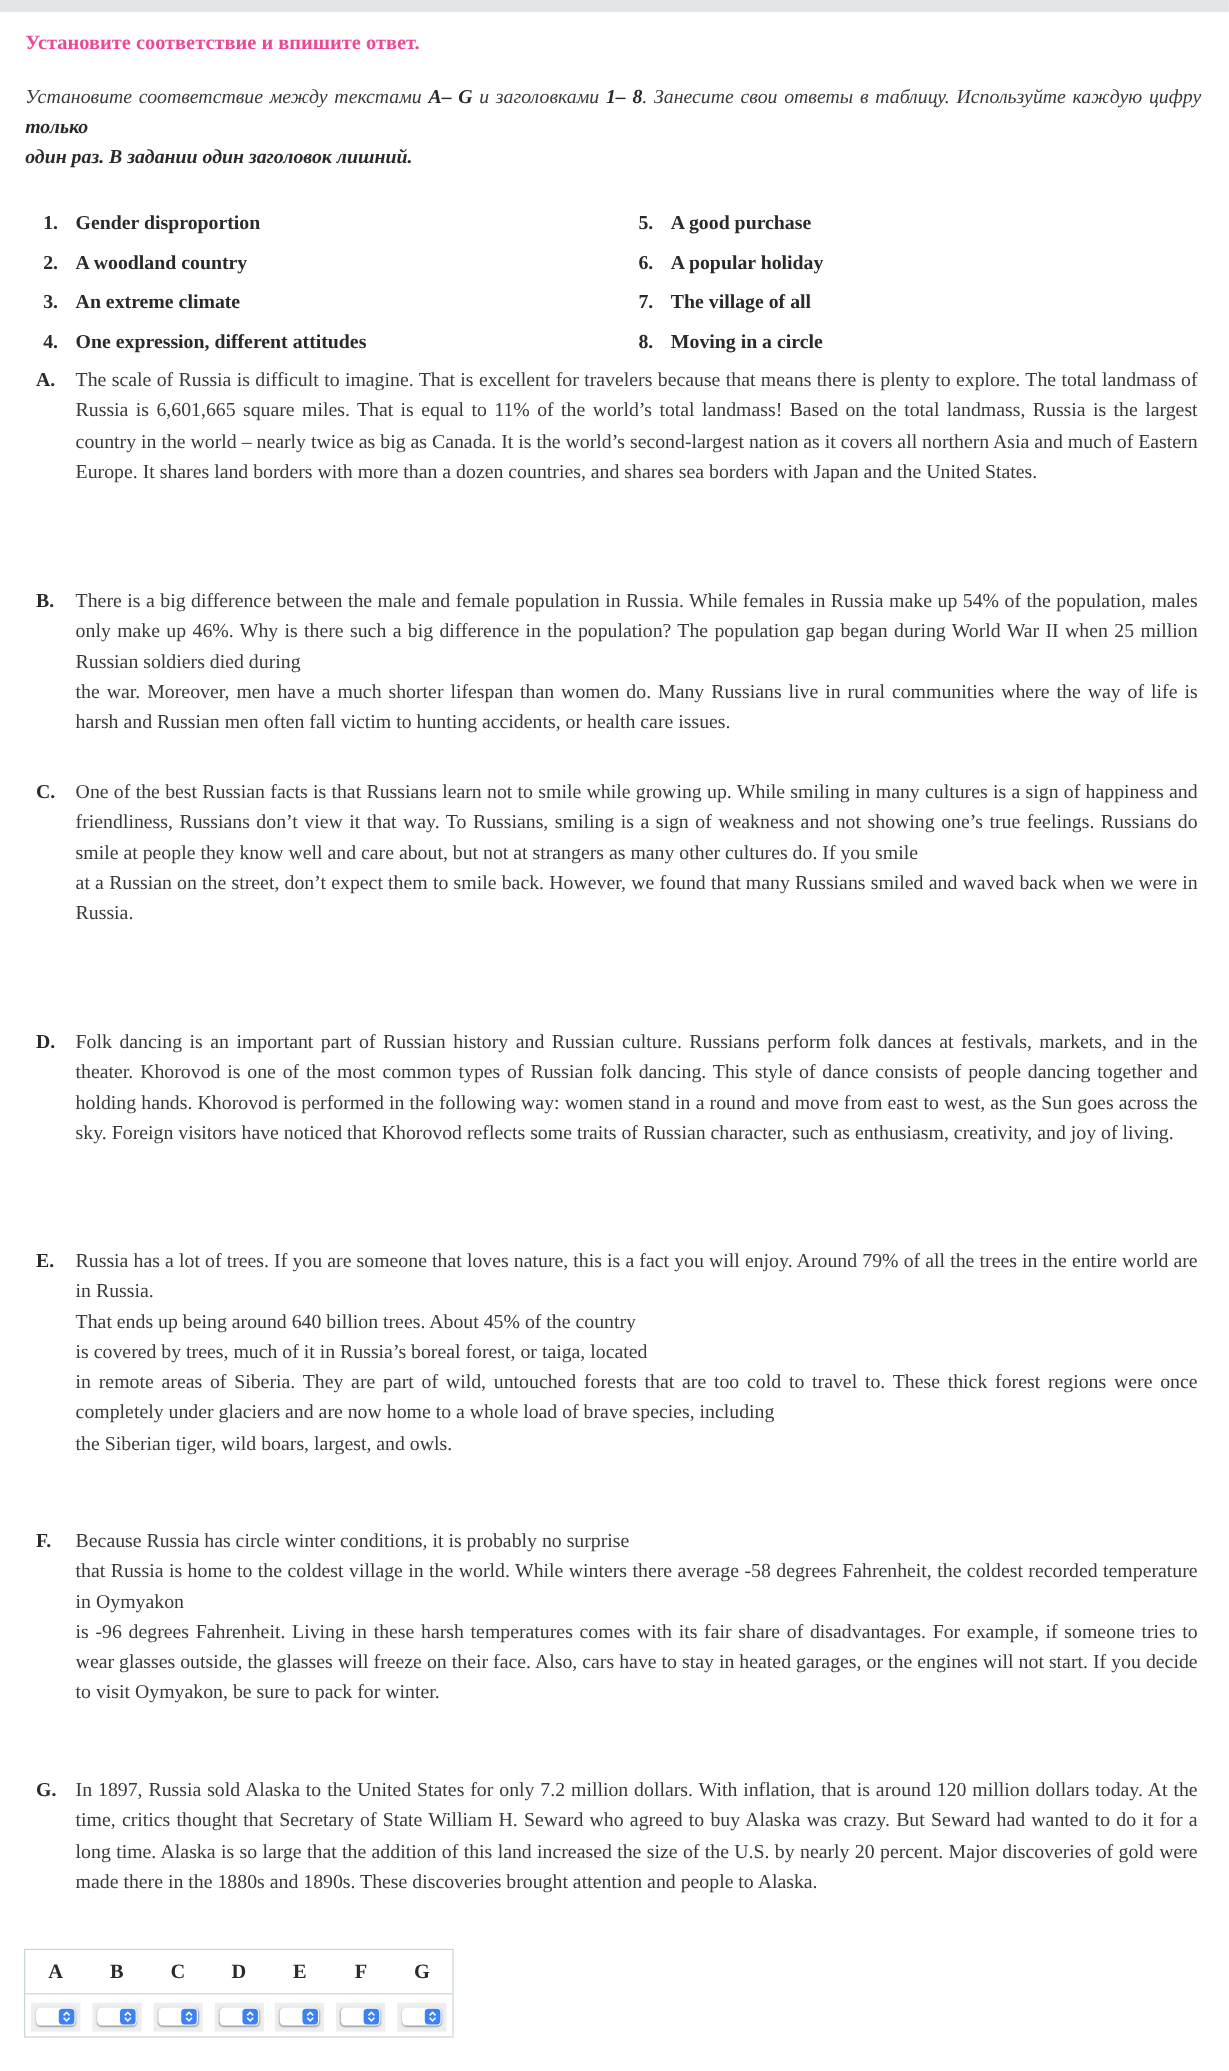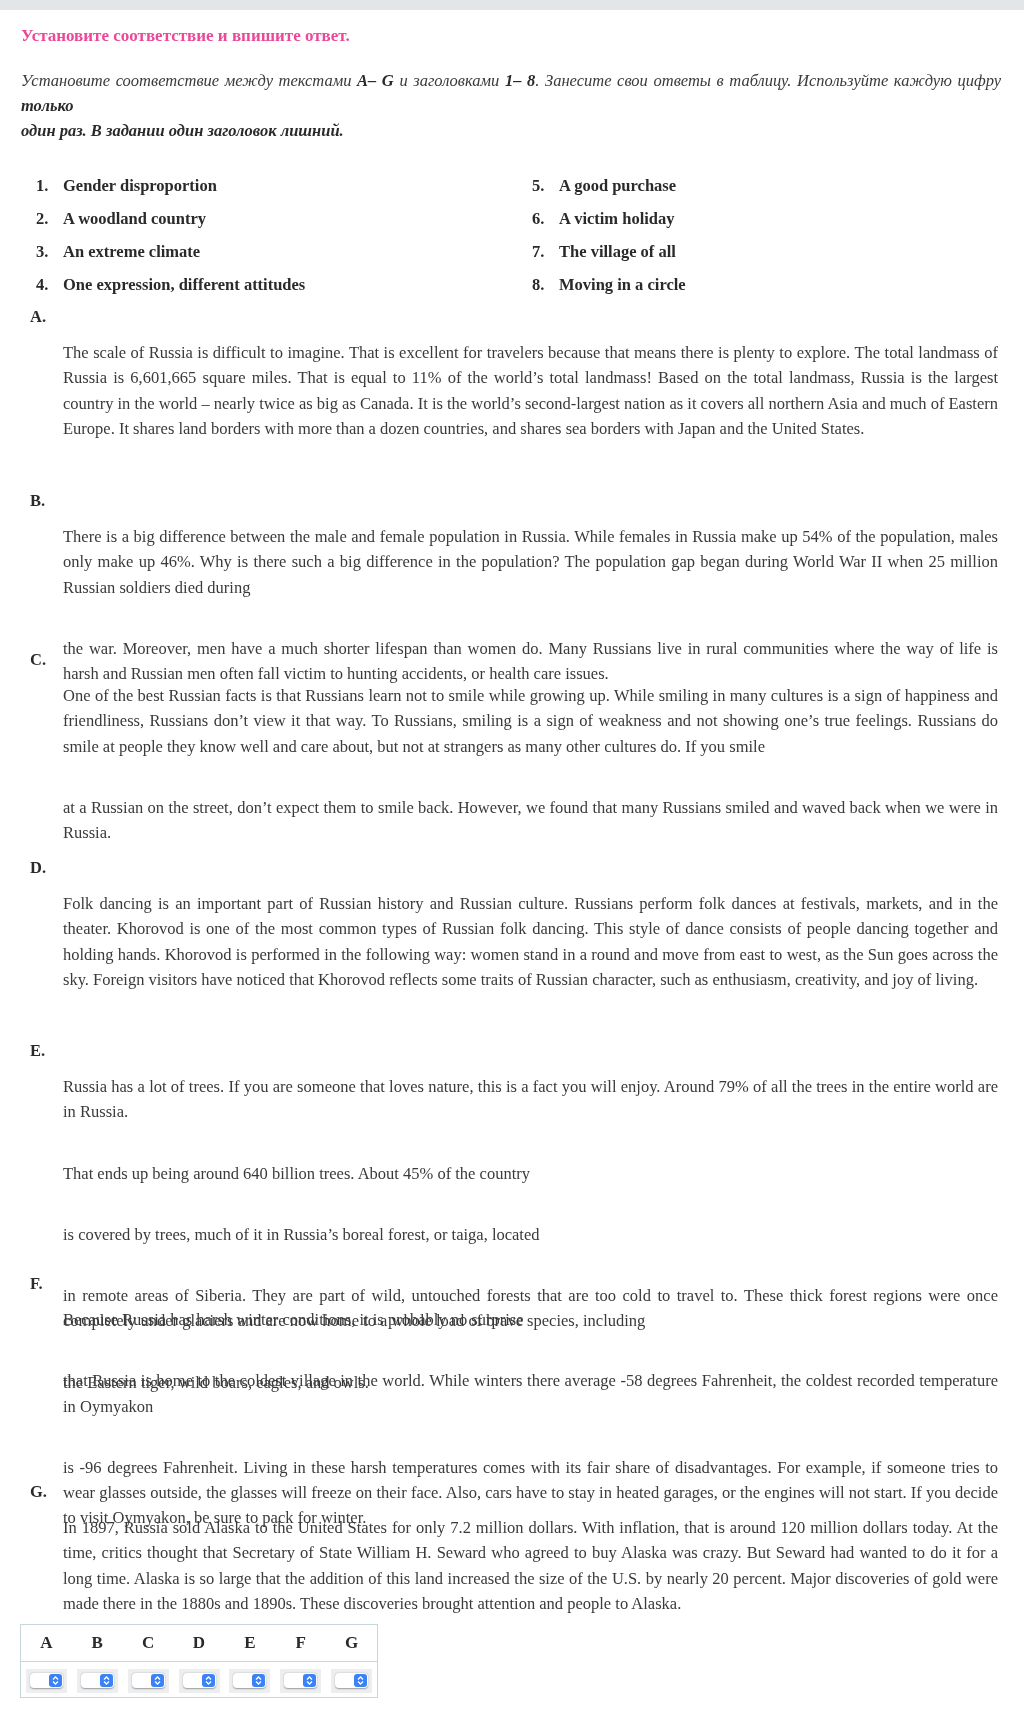--- a/index.html
+++ b/index.html
@@ -8,21 +8,21 @@
   .topbar { position: absolute; left: 0; top: 0; width: 1024px; height: 10px; background: #e3e6e8; }
   .task-title { position: absolute; left: 21px; top: 26px; font-size: 17px; font-weight: bold; color: #ec4899; }
   .instr { position: absolute; left: 21px; top: 68px; width: 980px; font-size: 16.5px; line-height: 25px; font-style: italic; color: #3a3a3a; text-align: justify; }
   .instr b { color: #2a2a2a; }
   .headings { position: absolute; left: 36px; top: 160px; width: 960px; }
   .heading { position: absolute; font-size: 16.5px; font-weight: bold; color: #2a2a2a; white-space: nowrap; margin-top: 16px; }
   .heading .num { display: inline-block; width: 27px; }
   .para { position: absolute; left: 30px; width: 968px; font-size: 16.5px; line-height: 25.3px; color: #3a3a3a; }
   .para .letter { position: absolute; left: 0; top: 0; font-weight: bold; color: #2a2a2a; }
   .para .body { margin-left: 33px; text-align: justify; }
-  .para .line { display: block; margin-top: 36px; }
+  .para .line { display: block; }
   .answer-table { position: absolute; left: 20px; top: 1624px; width: 358px; height: 74px; border: 1px solid #c6d7dc; box-sizing: border-box; }
   .answer-table .row-head { height: 36px; border-bottom: 1px solid #c6d7dc; display: flex; }
   .answer-table .row-sel { height: 37px; display: flex; align-items: center; }
   .answer-table .cell { width: 51px; display: flex; justify-content: center; align-items: center; }
   .col-label { font-size: 17px; font-weight: bold; color: #2a2a2a; }
   .sel-wrap { width: 41px; height: 24px; background: #eceeef; display: flex; align-items: center; justify-content: center; }
   .sel { width: 33px; height: 15px; background: #fff; border-radius: 4px; box-shadow: 0 0.5px 1.5px rgba(0,0,0,0.35); position: relative; cursor: pointer; }
   .sel .chev { position: absolute; right: 1px; top: 1px; width: 13px; height: 13px; border-radius: 3px; background: #3b82f6; display: flex; align-items: center; justify-content: center; }
   .sel .chev svg { display: block; }
 </style>
@@ -37,21 +37,21 @@
   <span>Установите соответствие между текстами </span><b>A– G</b><span> и заголовками </span><b>1– 8</b><span>. Занесите свои ответы в таблицу. Используйте каждую цифру </span><b>только</b><br>
   <b>один раз. В задании один заголовок лишний.</b>
 </div>
 
 <div class="headings">
   <div class="heading" style="left:0;top:0"><span class="num">1.</span><span>Gender disproportion</span></div>
   <div class="heading" style="left:0;top:33px"><span class="num">2.</span><span>A woodland country</span></div>
   <div class="heading" style="left:0;top:66px"><span class="num">3.</span><span>An extreme climate</span></div>
   <div class="heading" style="left:0;top:99px"><span class="num">4.</span><span>One expression, different attitudes</span></div>
   <div class="heading" style="left:496px;top:0"><span class="num">5.</span><span>A good purchase</span></div>
-  <div class="heading" style="left:496px;top:33px"><span class="num">6.</span><span>A victim holiday</span></div>
+  <div class="heading" style="left:496px;top:33px"><span class="num">6.</span><span>A popular holiday</span></div>
   <div class="heading" style="left:496px;top:66px"><span class="num">7.</span><span>The village of all</span></div>
   <div class="heading" style="left:496px;top:99px"><span class="num">8.</span><span>Moving in a circle</span></div>
 </div>
 
 <div class="para" style="top:304px">
   <span class="letter">A.</span>
   <div class="body">
       <span class="line">The scale of Russia is difficult to imagine. That is excellent for travelers because that means there is plenty to explore. The total landmass of Russia is 6,601,665 square miles. That is equal to 11% of the world’s total landmass! Based on the total landmass, Russia is the largest country in the world – nearly twice as big as Canada. It is the world’s second-largest nation as it covers all northern Asia and much of Eastern Europe. It shares land borders with more than a dozen countries, and shares sea borders with Japan and the United States.</span>
     </div>
 </div>
@@ -79,28 +79,28 @@
     </div>
 </div>
 
 <div class="para" style="top:1038px">
   <span class="letter">E.</span>
   <div class="body">
       <span class="line">Russia has a lot of trees. If you are someone that loves nature, this is a fact you will enjoy. Around 79% of all the trees in the entire world are in Russia.</span>
       <span class="line">That ends up being around 640 billion trees. About 45% of the country</span>
       <span class="line">is covered by trees, much of it in Russia’s boreal forest, or taiga, located</span>
       <span class="line">in remote areas of Siberia. They are part of wild, untouched forests that are too cold to travel to. These thick forest regions were once completely under glaciers and are now home to a whole load of brave species, including</span>
-      <span class="line">the Eastern tiger, wild boars, eagles, and owls.</span>
+      <span class="line">the Siberian tiger, wild boars, largest, and owls.</span>
     </div>
 </div>
 
 <div class="para" style="top:1271px">
   <span class="letter">F.</span>
   <div class="body">
-      <span class="line">Because Russia has harsh winter conditions, it is probably no surprise</span>
+      <span class="line">Because Russia has circle winter conditions, it is probably no surprise</span>
       <span class="line">that Russia is home to the coldest village in the world. While winters there average -58 degrees Fahrenheit, the coldest recorded temperature in Oymyakon</span>
       <span class="line">is -96 degrees Fahrenheit. Living in these harsh temperatures comes with its fair share of disadvantages. For example, if someone tries to wear glasses outside, the glasses will freeze on their face. Also, cars have to stay in heated garages, or the engines will not start. If you decide to visit Oymyakon, be sure to pack for winter.</span>
     </div>
 </div>
 
 <div class="para" style="top:1479px">
   <span class="letter">G.</span>
   <div class="body">
       <span class="line">In 1897, Russia sold Alaska to the United States for only 7.2 million dollars. With inflation, that is around 120 million dollars today. At the time, critics thought that Secretary of State William H. Seward who agreed to buy Alaska was crazy. But Seward had wanted to do it for a long time. Alaska is so large that the addition of this land increased the size of the U.S. by nearly 20 percent. Major discoveries of gold were made there in the 1880s and 1890s. These discoveries brought attention and people to Alaska.</span>
     </div>

